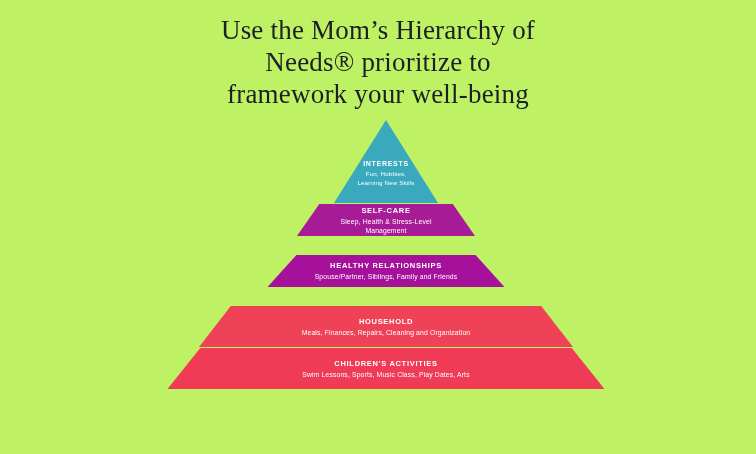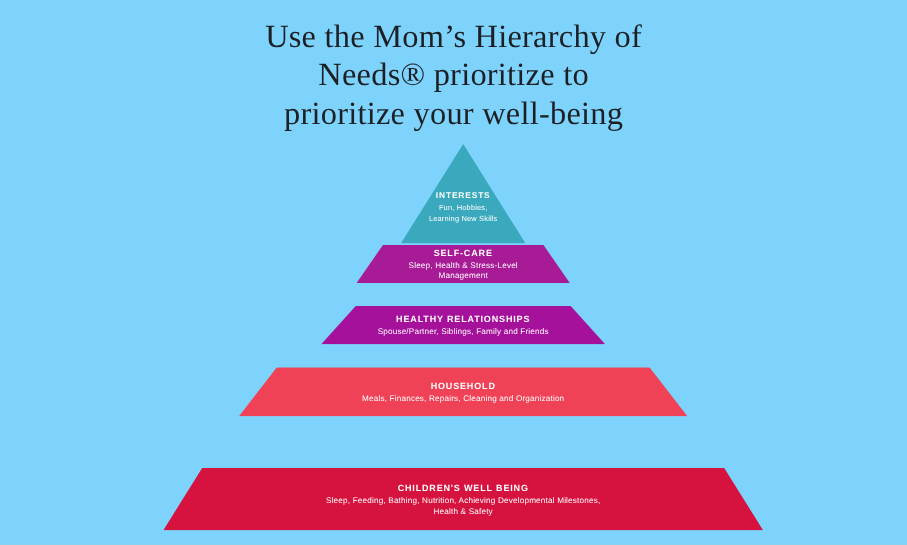--- a/index.html
+++ b/index.html
@@ -11,21 +11,21 @@
     height: 454px;
     background: #9ccfd8;
     font-family: "Liberation Sans", sans-serif;
     overflow: hidden;
   }
 
   .canvas {
     position: relative;
     width: 756px;
     height: 454px;
-    background: #7dd3fc;
+    background: #bef264;
   }
 
   .headline {
     position: absolute;
     top: 14px;
     left: 0;
     width: 756px;
     text-align: center;
     font-family: "Liberation Serif", serif;
     font-size: 27px;
@@ -133,21 +133,21 @@
   .lvl-children-wellbeing .desc { max-width: 75%; }
 </style>
 </head>
 <body>
 
 <div class="canvas">
 
   <div class="headline">
     <span class="line">Use the Mom’s Hierarchy of</span>
     <span class="line">Needs® prioritize to</span>
-    <span class="line">prioritize your well-being</span>
+    <span class="line">framework your well-being</span>
   </div>
 
   <div class="pyramid">
 
     <div class="level lvl-interests">
       <div class="title">INTERESTS</div>
       <div class="desc">Fun, Hobbies,<br>Learning New Skills</div>
     </div>
 
     <div class="level lvl-selfcare">
@@ -159,20 +159,20 @@
       <div class="title">HEALTHY RELATIONSHIPS</div>
       <div class="desc">Spouse/Partner, Siblings, Family and Friends</div>
     </div>
 
 
     <div class="level lvl-household">
       <div class="title">HOUSEHOLD</div>
       <div class="desc">Meals, Finances, Repairs, Cleaning and Organization</div>
     </div>
 
+    <div class="level lvl-children-activities">
+      <div class="title">CHILDREN'S ACTIVITIES</div>
+      <div class="desc">Swim Lessons, Sports, Music Class, Play Dates, Arts</div>
+    </div>
 
-    <div class="level lvl-children-wellbeing">
-      <div class="title">CHILDREN'S WELL BEING</div>
-      <div class="desc">Sleep, Feeding, Bathing, Nutrition, Achieving Developmental Milestones,<br>Health &amp; Safety</div>
-    </div>
 
   </div>
 </div>
 
 </body></html>

